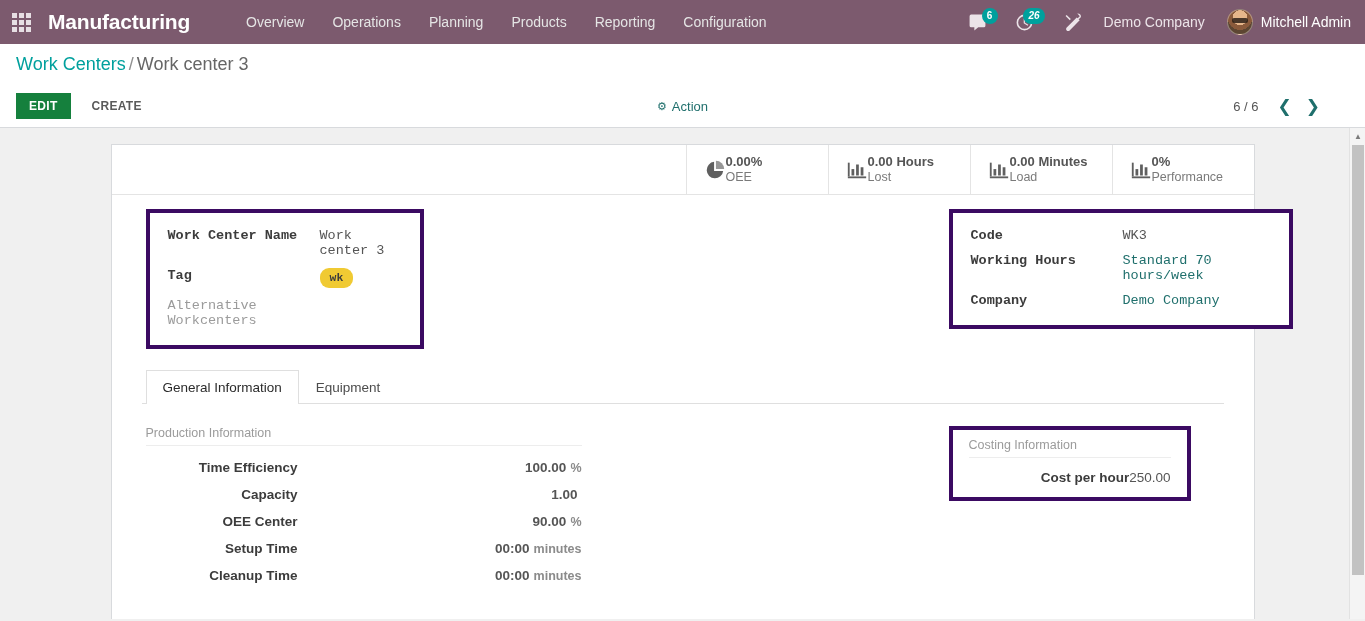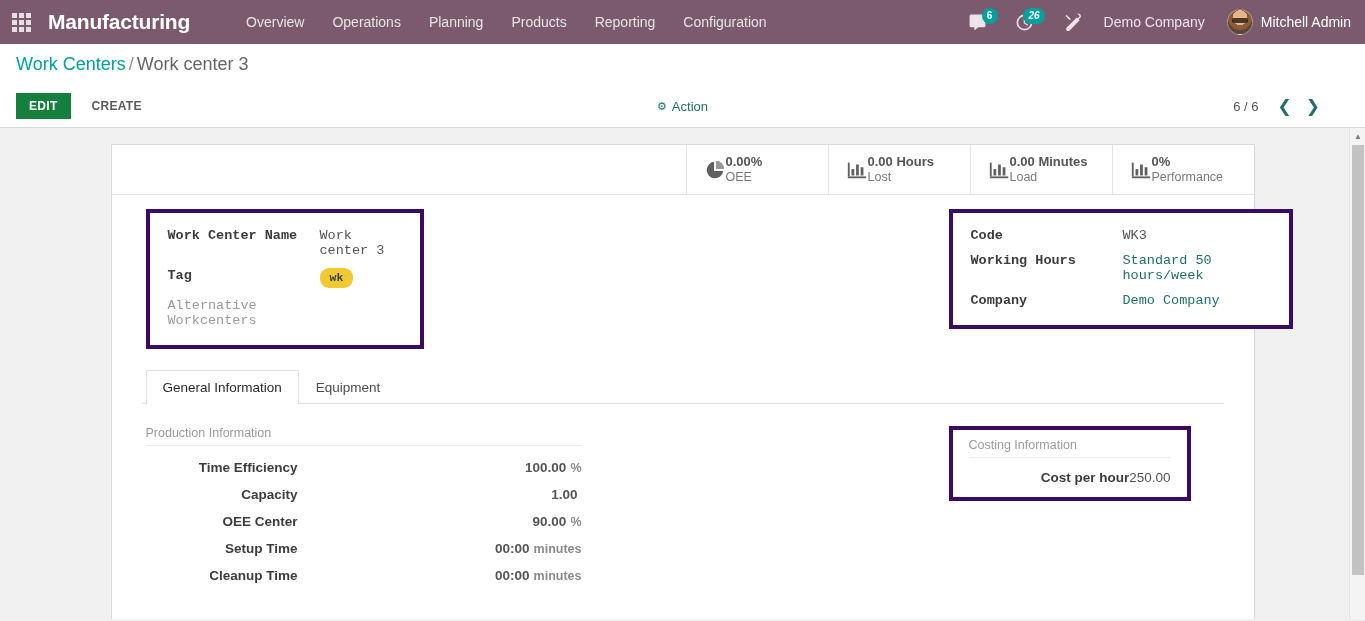--- a/index.html
+++ b/index.html
@@ -514,21 +514,21 @@
           <div class="grp-col">
             <div class="hl-box hl-right">
               <table class="fieldtbl">
                 <tbody>
                     <tr>
                   <td class="lbl">Code</td>
                   <td class="val">WK3</td>
                 </tr>
                 <tr>
                   <td class="lbl">Working Hours</td>
-                  <td class="val link">Standard 50 hours/week</td>
+                  <td class="val link">Standard 70 hours/week</td>
                 </tr>
                 <tr>
                   <td class="lbl">Company</td>
                   <td class="val link">Demo Company</td>
                 </tr>
               </tbody>
                 </table>
             </div>
           </div>
         </div>

